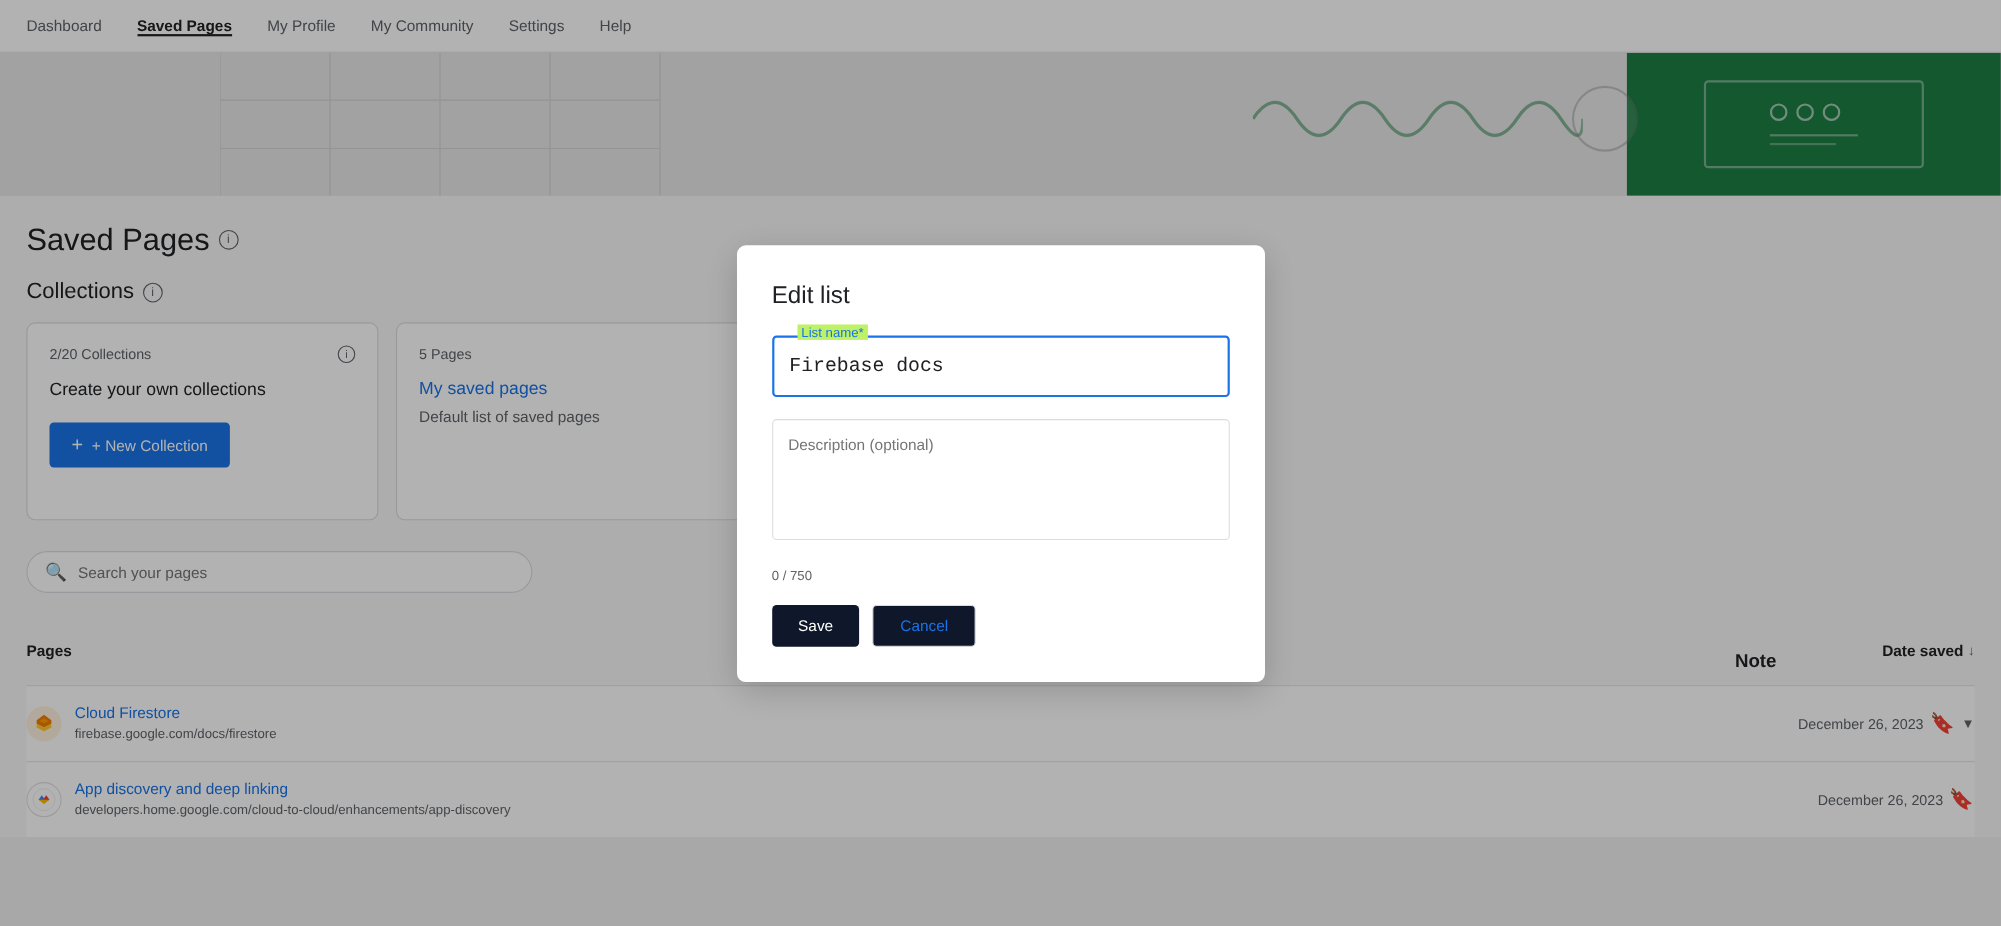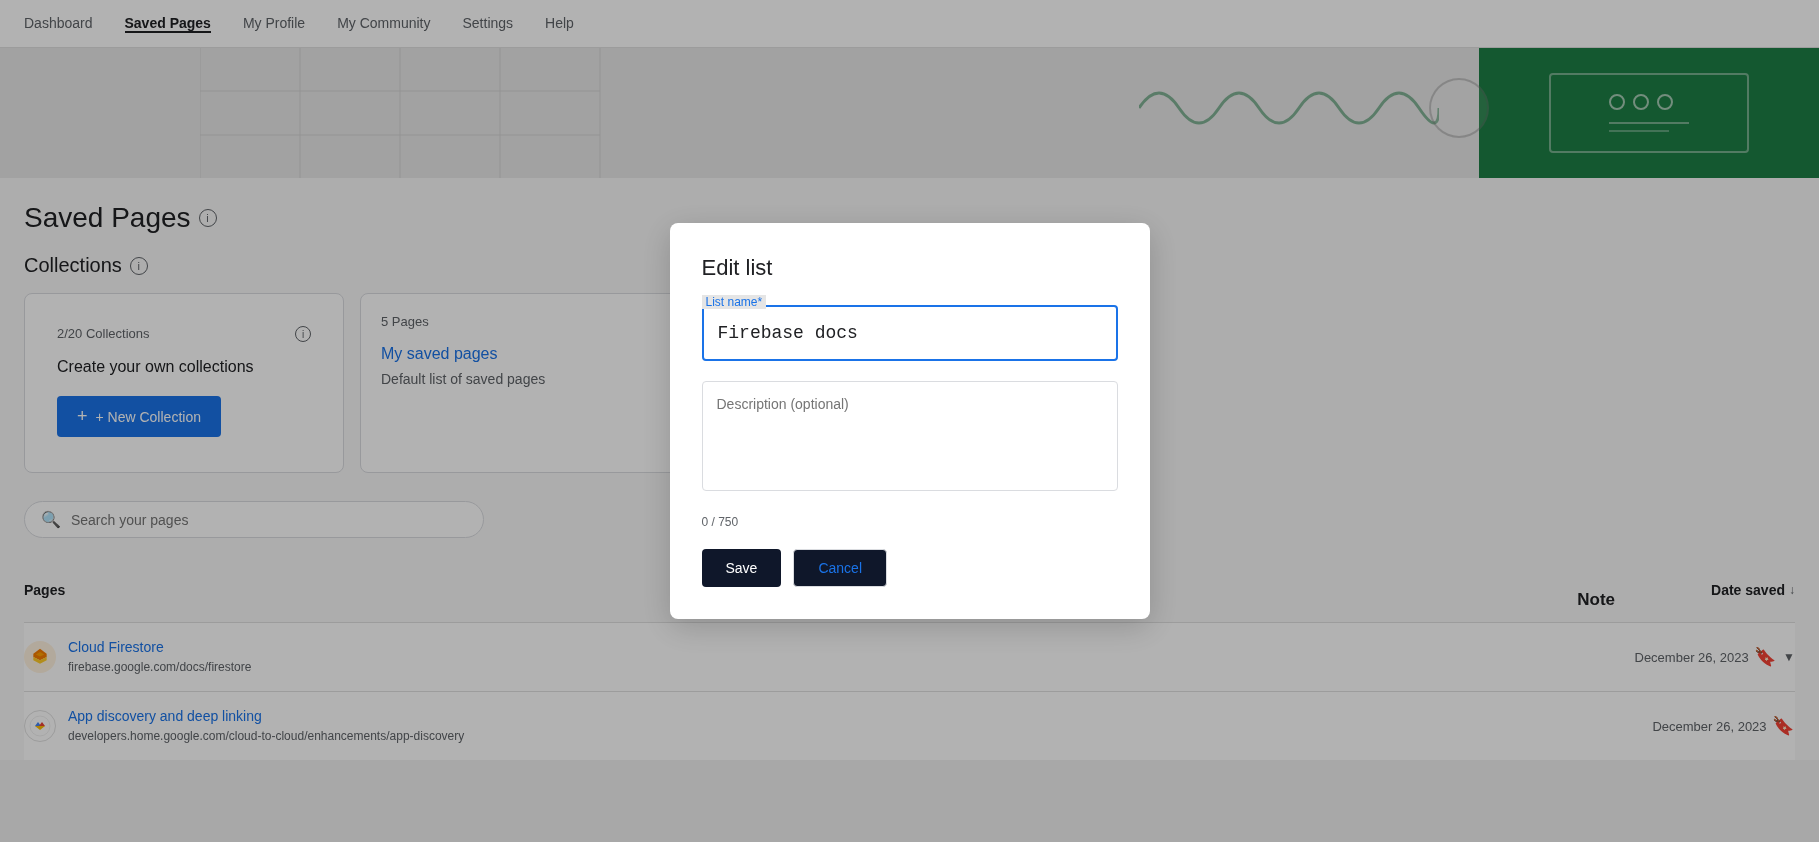--- a/index.html
+++ b/index.html
@@ -120,21 +120,21 @@
     
     .collections-row {
       display: flex;
       gap: 0;
       margin-bottom: 28px;
     }
     .collection-card {
       background: #fff;
       border: 1px solid #dadce0;
       border-radius: 8px;
-      padding: 32px;
+      padding: 20px;
       width: 320px;
       min-height: 180px;
       position: relative;
       margin-right: 16px;
     }
     .card-header {
       display: flex;
       justify-content: space-between;
       align-items: flex-start;
       margin-bottom: 16px;
@@ -345,24 +345,24 @@
       color: #202124;
       margin-bottom: 24px;
     }
     .field-group {
       position: relative;
       margin-bottom: 20px;
     }
     .field-label {
       position: absolute;
       top: -10px;
-      left: 0;
+      left: 23px;
       font-size: 12px;
       color: #1a73e8;
-      background: #e5e5e5;
+      background: #bef264;
       padding: 0 4px;
       z-index: 1;
     }
     .field-input {
       width: 100%;
       border: 2px solid #1a73e8;
       border-radius: 4px;
       padding: 16px 14px;
       font-size: 18px;
       color: #202124;

